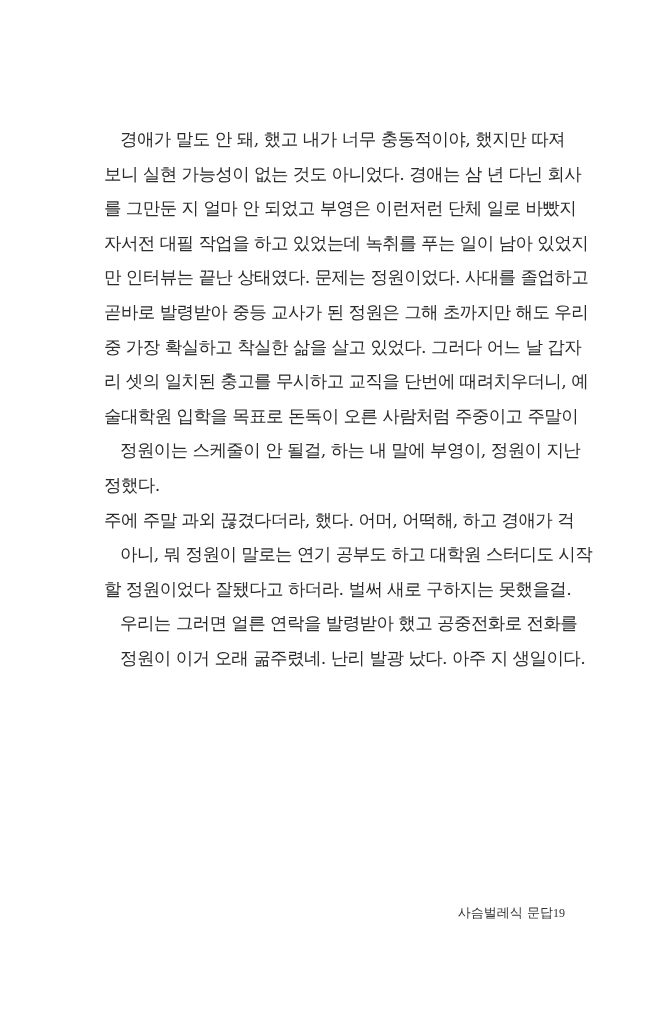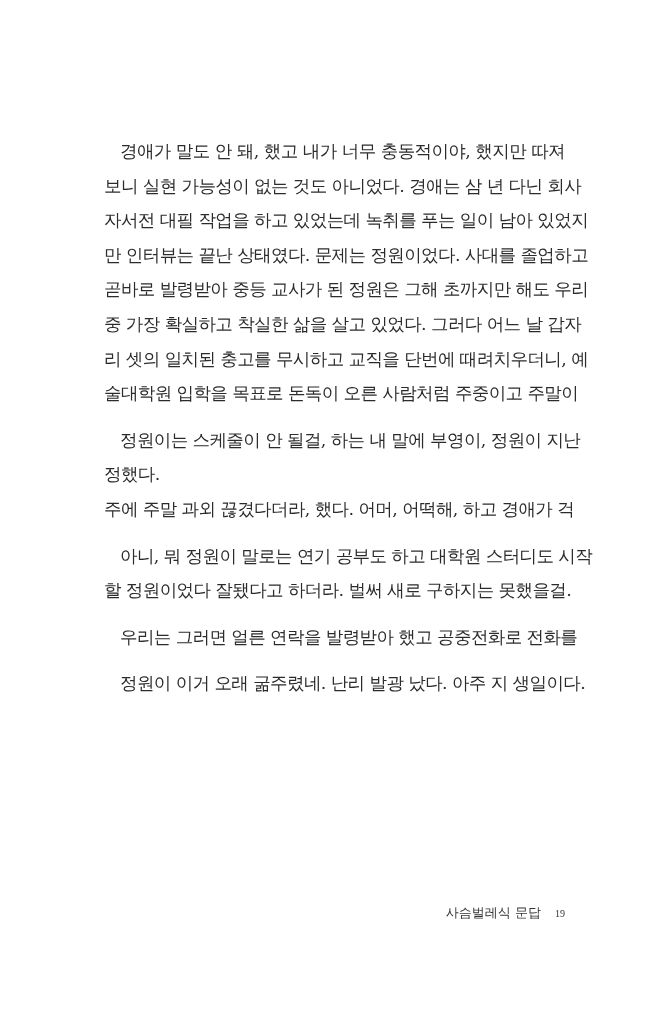--- a/index.html
+++ b/index.html
@@ -8,34 +8,35 @@
     position: relative; overflow: hidden;
     font-family: "DejaVu Serif", "Liberation Serif", serif;
     color: #2b2b2b;
   }
   .page { position: absolute; left: 104px; top: 122px; width: 461px; }
   .line {
     height: 34.6px; line-height: 34.6px; font-size: 17.5px;
     white-space: nowrap; text-align: justify; text-align-last: justify;
     letter-spacing: -0.6px;
   }
-  .line.indent { padding-left: 16px; margin-top: 12px; }
+  .line.indent { padding-left: 16px; }
   .line.last { text-align-last: left; }
   .footer {
     position: absolute; top: 904px; right: 103px;
     font-size: 13px; color: #333; white-space: nowrap;
   }
-  .footer .num { margin-left: 14px; font-family: "Liberation Serif", serif; font-size: 10px; }
+  .footer .num { font-family: "Liberation Serif", serif; font-size: 12px; }
 </style>
 </head>
 <body>
 
 <div class="page" id="page-body">
     <div class="line indent">경애가 말도 안 돼, 했고 내가 너무 충동적이야, 했지만 따져</div>
     <div class="line">보니 실현 가능성이 없는 것도 아니었다. 경애는 삼 년 다닌 회사</div>
+    <div class="line">를 그만둔 지 얼마 안 되었고 부영은 이런저런 단체 일로 바빴지</div>
     <div class="line">자서전 대필 작업을 하고 있었는데 녹취를 푸는 일이 남아 있었지</div>
     <div class="line">만 인터뷰는 끝난 상태였다. 문제는 정원이었다. 사대를 졸업하고</div>
     <div class="line">곧바로 발령받아 중등 교사가 된 정원은 그해 초까지만 해도 우리</div>
     <div class="line">중 가장 확실하고 착실한 삶을 살고 있었다. 그러다 어느 날 갑자</div>
     <div class="line">리 셋의 일치된 충고를 무시하고 교직을 단번에 때려치우더니, 예</div>
     <div class="line">술대학원 입학을 목표로 돈독이 오른 사람처럼 주중이고 주말이</div>
     <div class="line indent">정원이는 스케줄이 안 될걸, 하는 내 말에 부영이, 정원이 지난</div>
     <div class="line last">정했다.</div>
     <div class="line">주에 주말 과외 끊겼다더라, 했다. 어머, 어떡해, 하고 경애가 걱</div>
     <div class="line indent">아니, 뭐 정원이 말로는 연기 공부도 하고 대학원 스터디도 시작</div>

